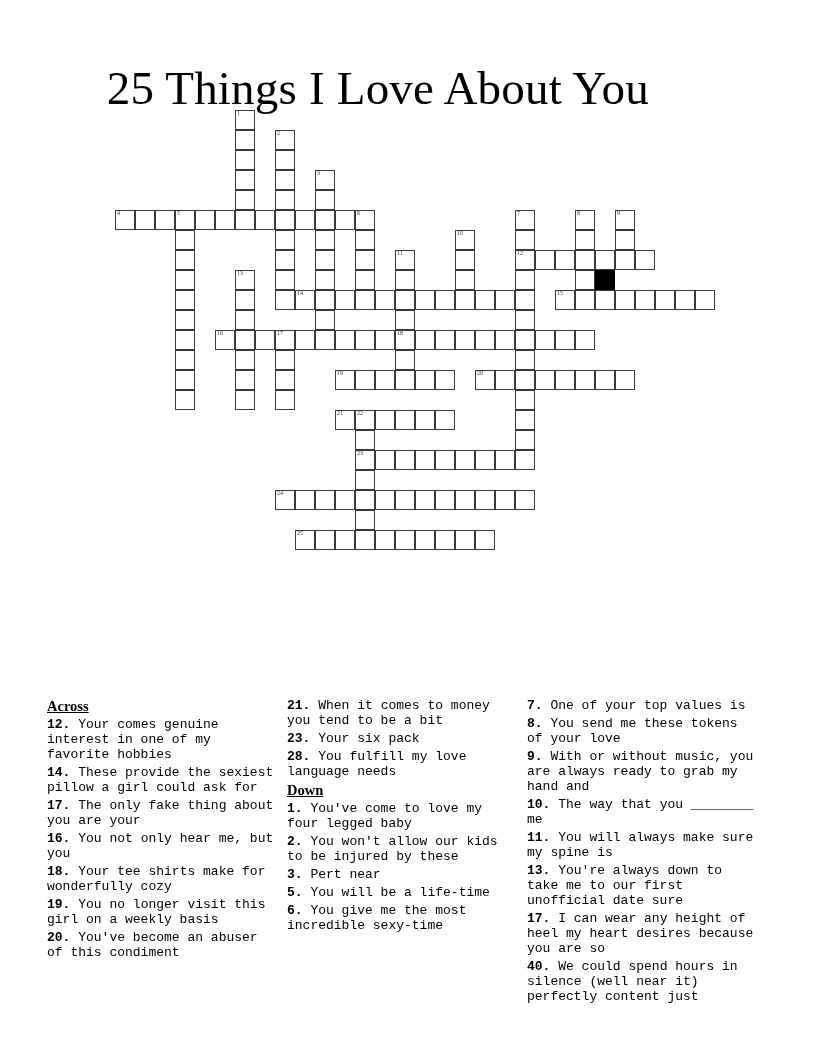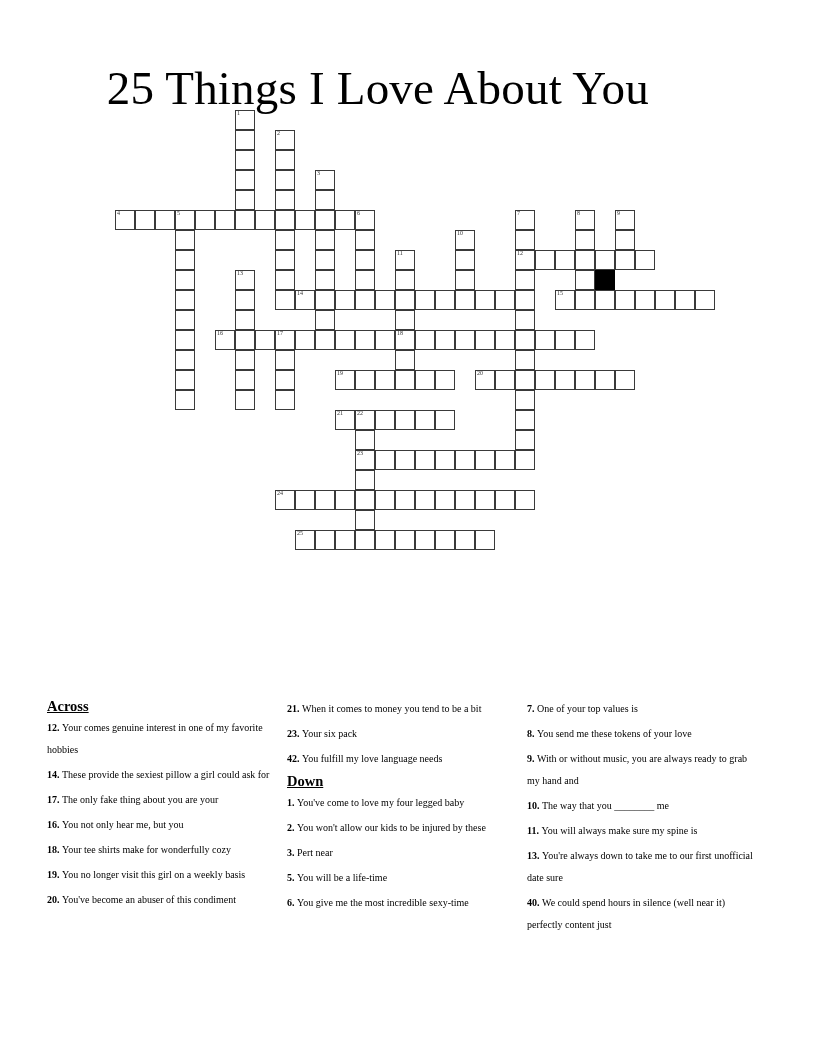--- a/index.html
+++ b/index.html
@@ -76,25 +76,25 @@
   }
   .clue-heading {
     font-size: 14.5px;
     font-weight: bold;
     text-decoration: underline;
     line-height: 17px;
     margin: 0 0 2px 0;
     font-family: "Liberation Serif", "DejaVu Serif", serif;
   }
   .clue {
-    font-size: 10px;
-    line-height: 22px;
+    font-size: 13px;
+    line-height: 15px;
     margin: 0 0 3px 0;
     text-indent: 0;
-    font-family: Liberation Serif, serif;
+    font-family: Liberation Mono, monospace;
   }
   .clue .clue-num {
     font-weight: bold;
   }
   .clue .clue-text {
     font-weight: normal;
   }
 </style>
 </head>
 <body>
@@ -339,35 +339,36 @@
         <p class="clue"><span class="clue-num">16. </span><span class="clue-text">You not only hear me, but you</span></p>
         <p class="clue"><span class="clue-num">18. </span><span class="clue-text">Your tee shirts make for wonderfully cozy</span></p>
         <p class="clue"><span class="clue-num">19. </span><span class="clue-text">You no longer visit this girl on a weekly basis</span></p>
         <p class="clue"><span class="clue-num">20. </span><span class="clue-text">You've become an abuser of this condiment</span></p>
       </div>
   </div>
   <div class="clue-column">
     <div>
         <p class="clue"><span class="clue-num">21. </span><span class="clue-text">When it comes to money you tend to be a bit</span></p>
         <p class="clue"><span class="clue-num">23. </span><span class="clue-text">Your six pack</span></p>
-        <p class="clue"><span class="clue-num">42. </span><span class="clue-text">You fulfill my love language needs</span></p>
+        <p class="clue"><span class="clue-num">28. </span><span class="clue-text">You fulfill my love language needs</span></p>
       </div>
     <div class="clue-heading">Down</div>
     <div>
         <p class="clue"><span class="clue-num">1. </span><span class="clue-text">You've come to love my four legged baby</span></p>
         <p class="clue"><span class="clue-num">2. </span><span class="clue-text">You won't allow our kids to be injured by these</span></p>
         <p class="clue"><span class="clue-num">3. </span><span class="clue-text">Pert near</span></p>
         <p class="clue"><span class="clue-num">5. </span><span class="clue-text">You will be a life-time</span></p>
         <p class="clue"><span class="clue-num">6. </span><span class="clue-text">You give me the most incredible sexy-time</span></p>
       </div>
   </div>
   <div class="clue-column">
     <div>
         <p class="clue"><span class="clue-num">7. </span><span class="clue-text">One of your top values is</span></p>
         <p class="clue"><span class="clue-num">8. </span><span class="clue-text">You send me these tokens of your love</span></p>
         <p class="clue"><span class="clue-num">9. </span><span class="clue-text">With or without music, you are always ready to grab my hand and</span></p>
         <p class="clue"><span class="clue-num">10. </span><span class="clue-text">The way that you ________ me</span></p>
         <p class="clue"><span class="clue-num">11. </span><span class="clue-text">You will always make sure my spine is</span></p>
         <p class="clue"><span class="clue-num">13. </span><span class="clue-text">You're always down to take me to our first unofficial date sure</span></p>
+        <p class="clue"><span class="clue-num">17. </span><span class="clue-text">I can wear any height of heel my heart desires because you are so</span></p>
         <p class="clue"><span class="clue-num">40. </span><span class="clue-text">We could spend hours in silence (well near it) perfectly content just</span></p>
       </div>
   </div>
 </div>
 
 </body></html>

